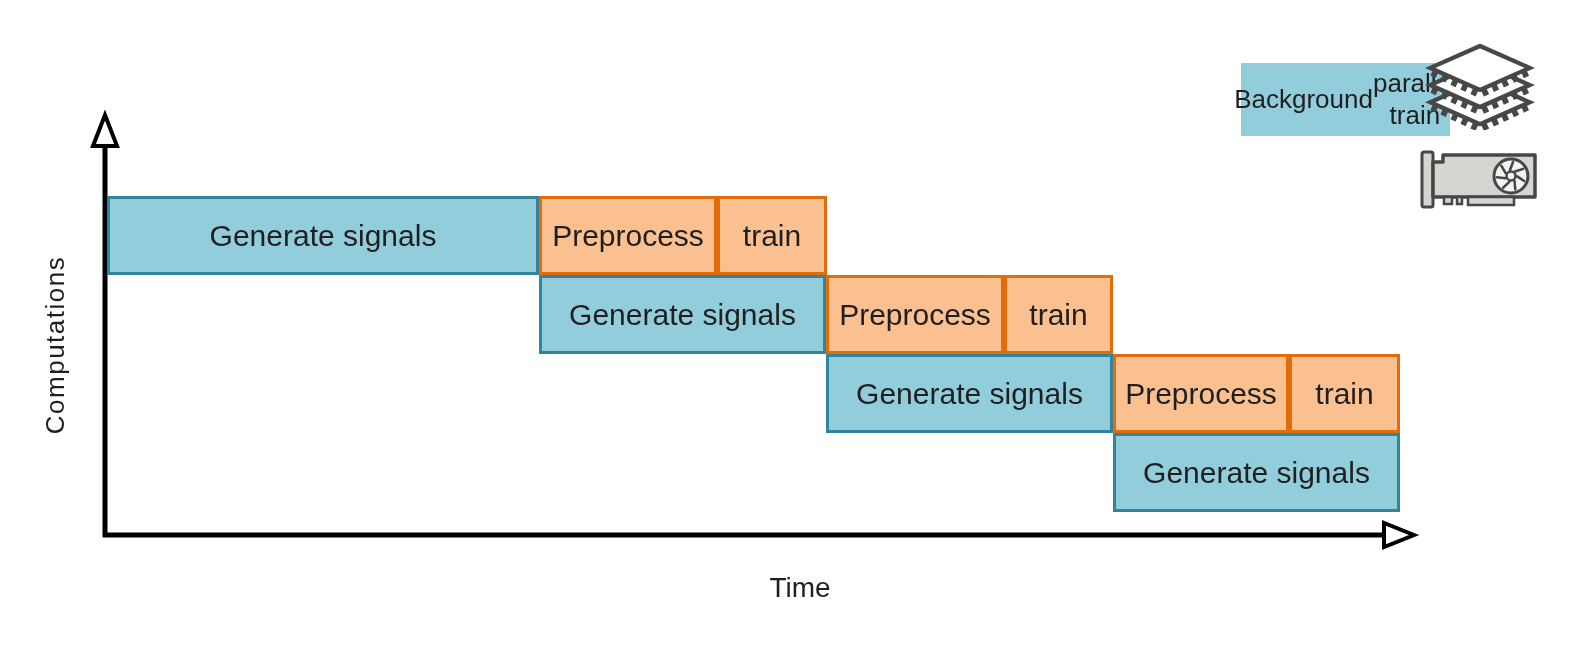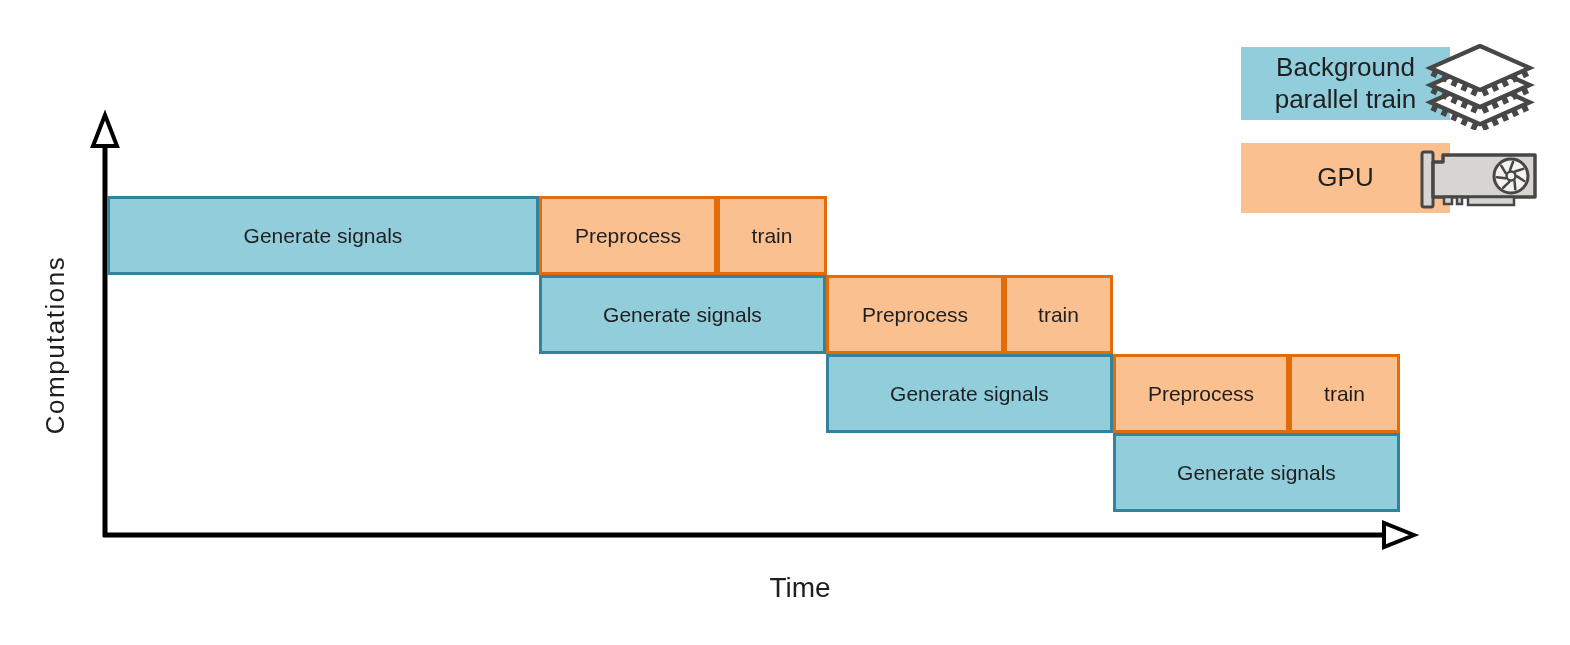--- a/index.html
+++ b/index.html
@@ -14,21 +14,21 @@
   }
   .axes-svg { position: absolute; left: 0; top: 0; }
   .task {
     position: absolute;
     box-sizing: border-box;
     border-style: solid;
     border-width: 3px;
     display: flex;
     align-items: center;
     justify-content: center;
-    font-size: 21px;
+    font-size: 30px;
     white-space: nowrap;
   }
   .y-label-wrap { position: absolute; left: 55px; top: 345px; width: 0; height: 0; }
   .y-label-wrap .axis-label-inner {
     position: absolute;
     transform: translate(-50%, -50%) rotate(-90deg);
     white-space: nowrap;
     font-size: 26px;
     letter-spacing: 1.5px;
   }
@@ -36,26 +36,26 @@
   .x-label-wrap .axis-label-inner {
     position: absolute;
     transform: translate(-50%, -50%);
     white-space: nowrap;
     font-size: 28px;
   }
   .legend-swatch {
     position: absolute;
     box-sizing: border-box;
     display: flex;
-    flex-direction: column;
     align-items: center;
     justify-content: center;
     font-size: 26px;
     line-height: 1.22;
     text-align: center;
+    margin-top: 16px;
   }
   .legend-icon { position: absolute; }
 </style>
 </head>
 <body>
 
 <div class="stage">
 
   <svg class="axes-svg" width="1570" height="645" viewBox="0 0 1570 645">
     <line x1="105" y1="143" x2="105" y2="537" stroke="#000000" stroke-width="5"></line>
@@ -102,23 +102,20 @@
         <polygon points="56,2 108,25 56,48 4,25" fill="#ffffff" stroke="#474747" stroke-width="4.5"></polygon>
       </g>
 
       <g>
         <path d="M6,29 L56,52 L106,29" fill="none" stroke="#474747" stroke-width="9" stroke-dasharray="6 5.5"></path>
         <polygon points="56,2 108,25 56,48 4,25" fill="#ffffff" stroke="#474747" stroke-width="4.5"></polygon>
       </g>
     </svg>
   </div>
 
-  <div class="legend-swatch" id="gpu-swatch" style="left: 1241px; top: 143px; width: 209px; height: 70px; background: rgb(250, 192, 144);">
-    <div>GPU</div>
-  </div>
 
   <div class="legend-icon" style="left:1414px; top:147px; width:132px; height:68px;">
     <svg width="132" height="68" viewBox="0 0 132 68">
 
       <rect x="8" y="5" width="11" height="55" rx="2" fill="#D7D5D1" stroke="#474747" stroke-width="3"></rect>
 
       <polygon points="19,15 29,15 29,8 121,8 121,50 19,50" fill="#D7D5D1" stroke="#474747" stroke-width="3.5" stroke-linejoin="round"></polygon>
 
       <rect x="30" y="50" width="8" height="7" fill="#D7D5D1" stroke="#474747" stroke-width="2.5"></rect>
       <rect x="43" y="50" width="5" height="7" fill="#D7D5D1" stroke="#474747" stroke-width="2.5"></rect>

